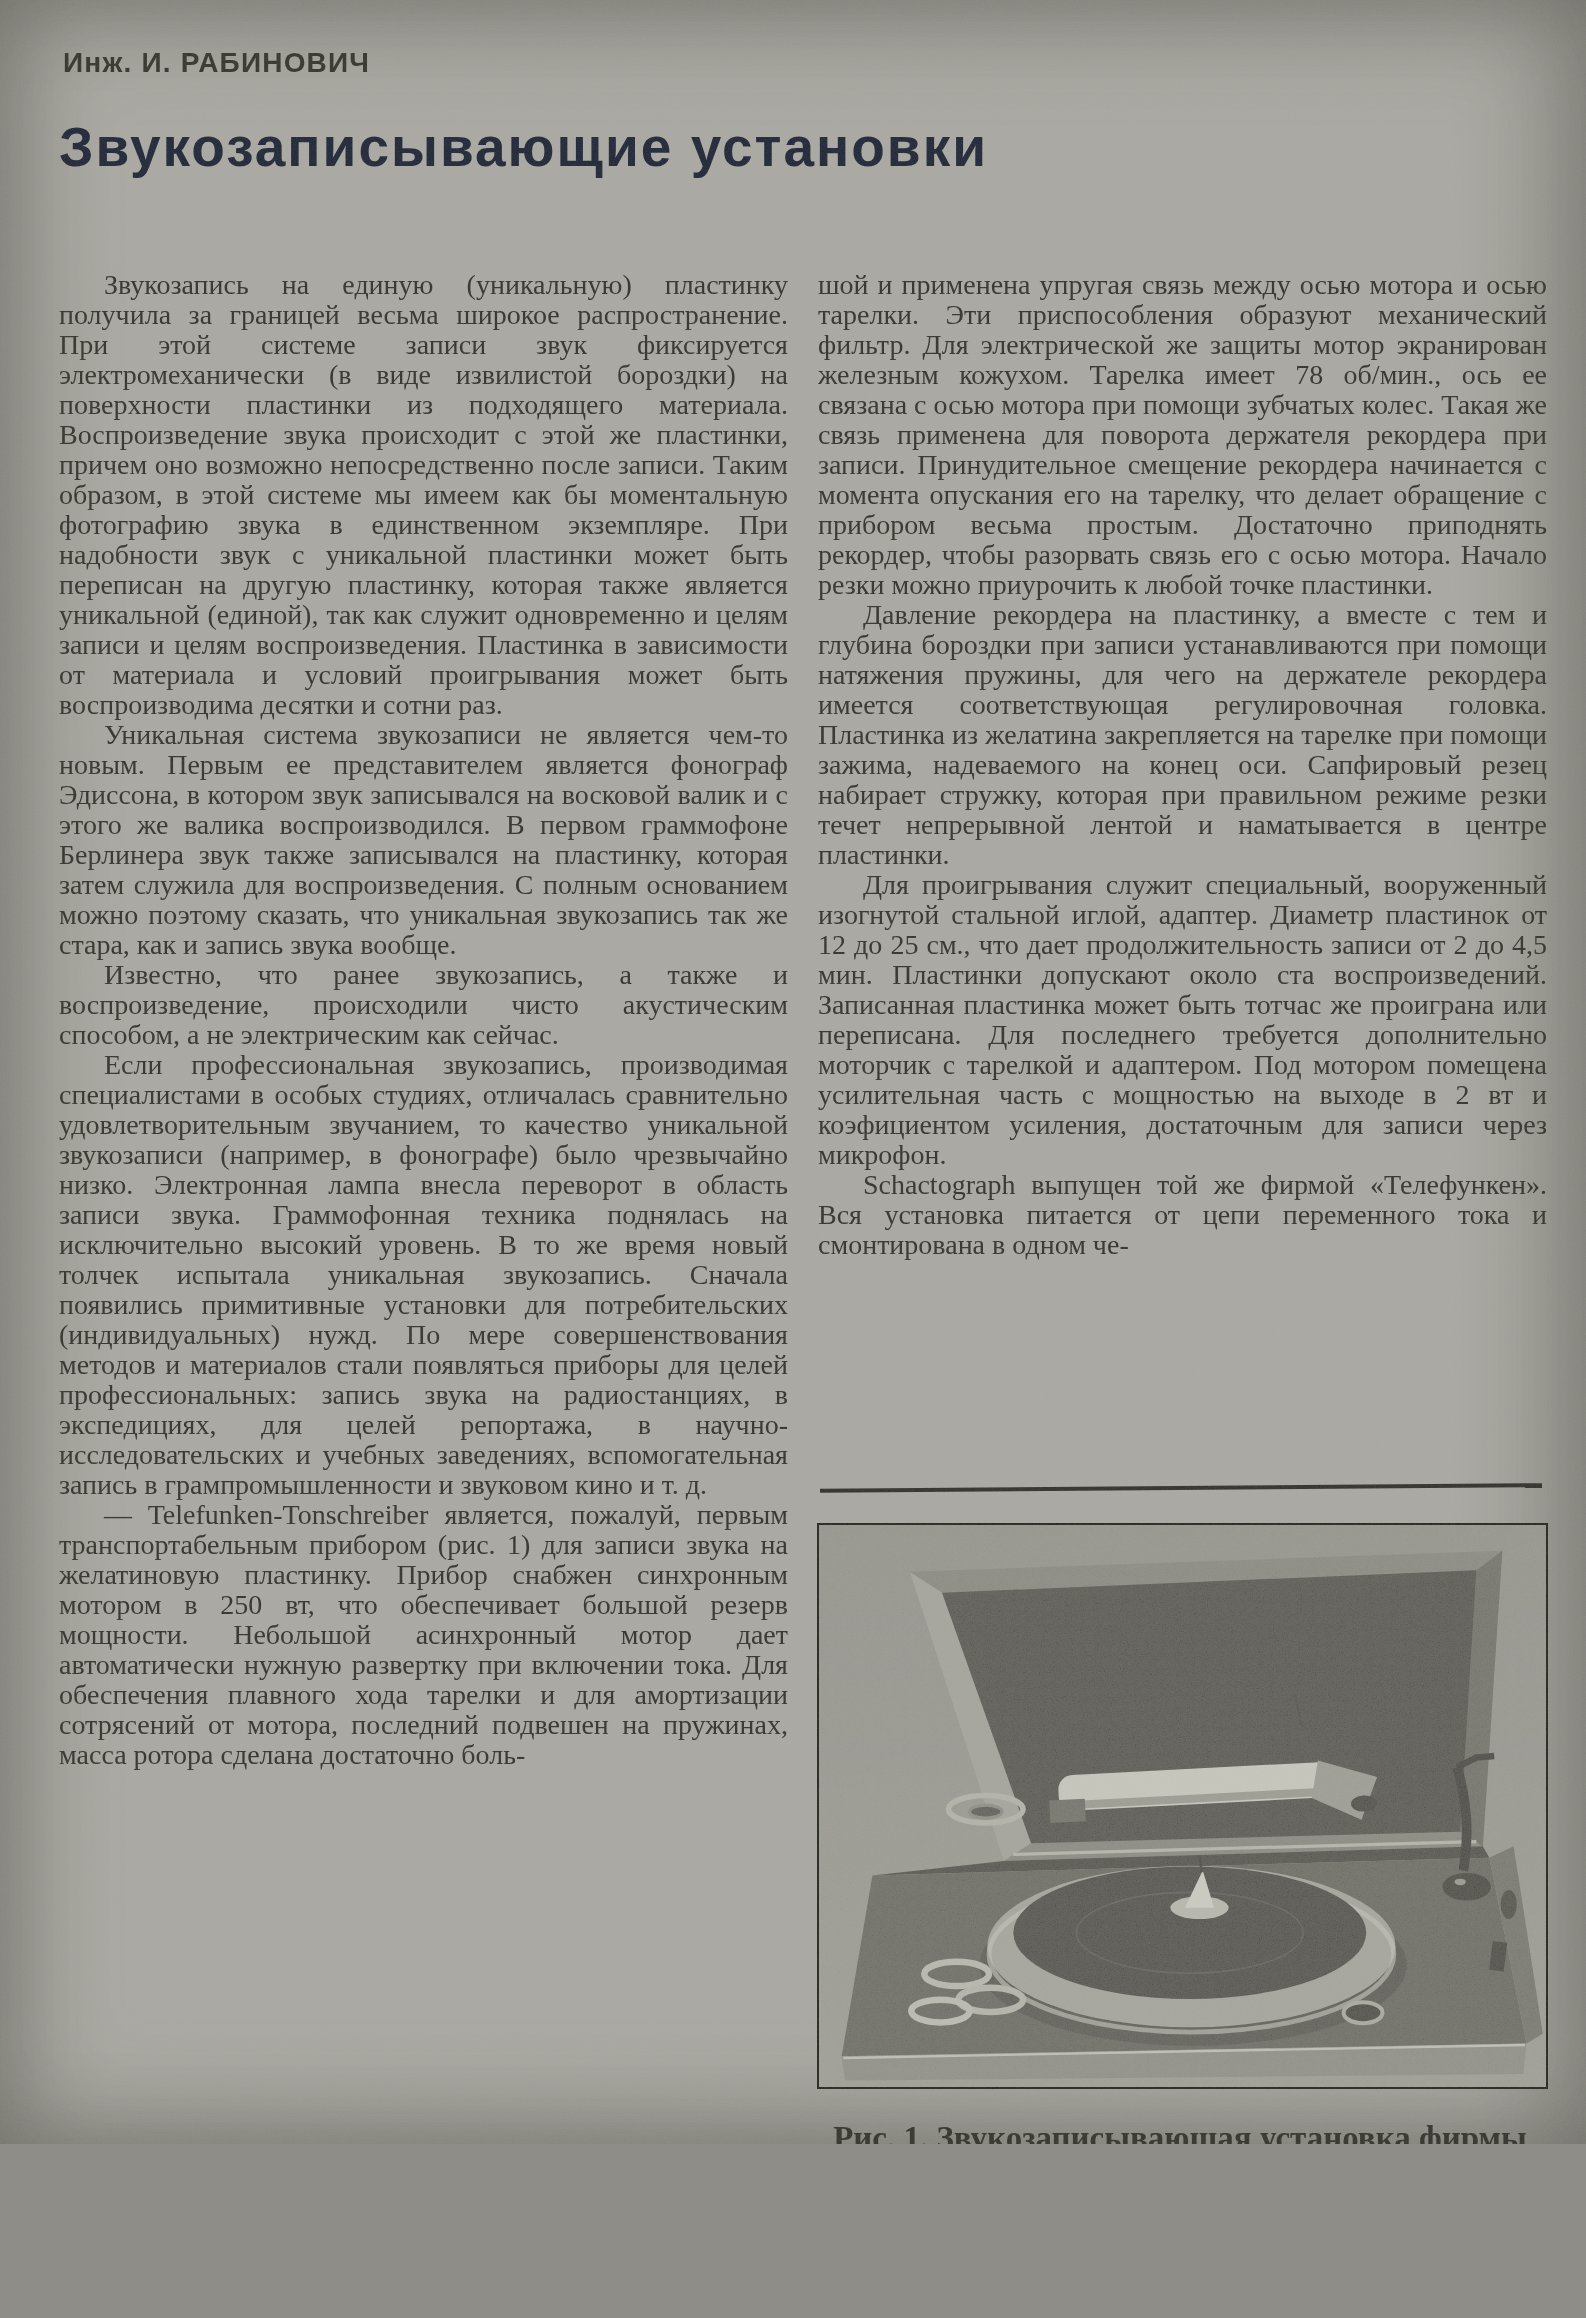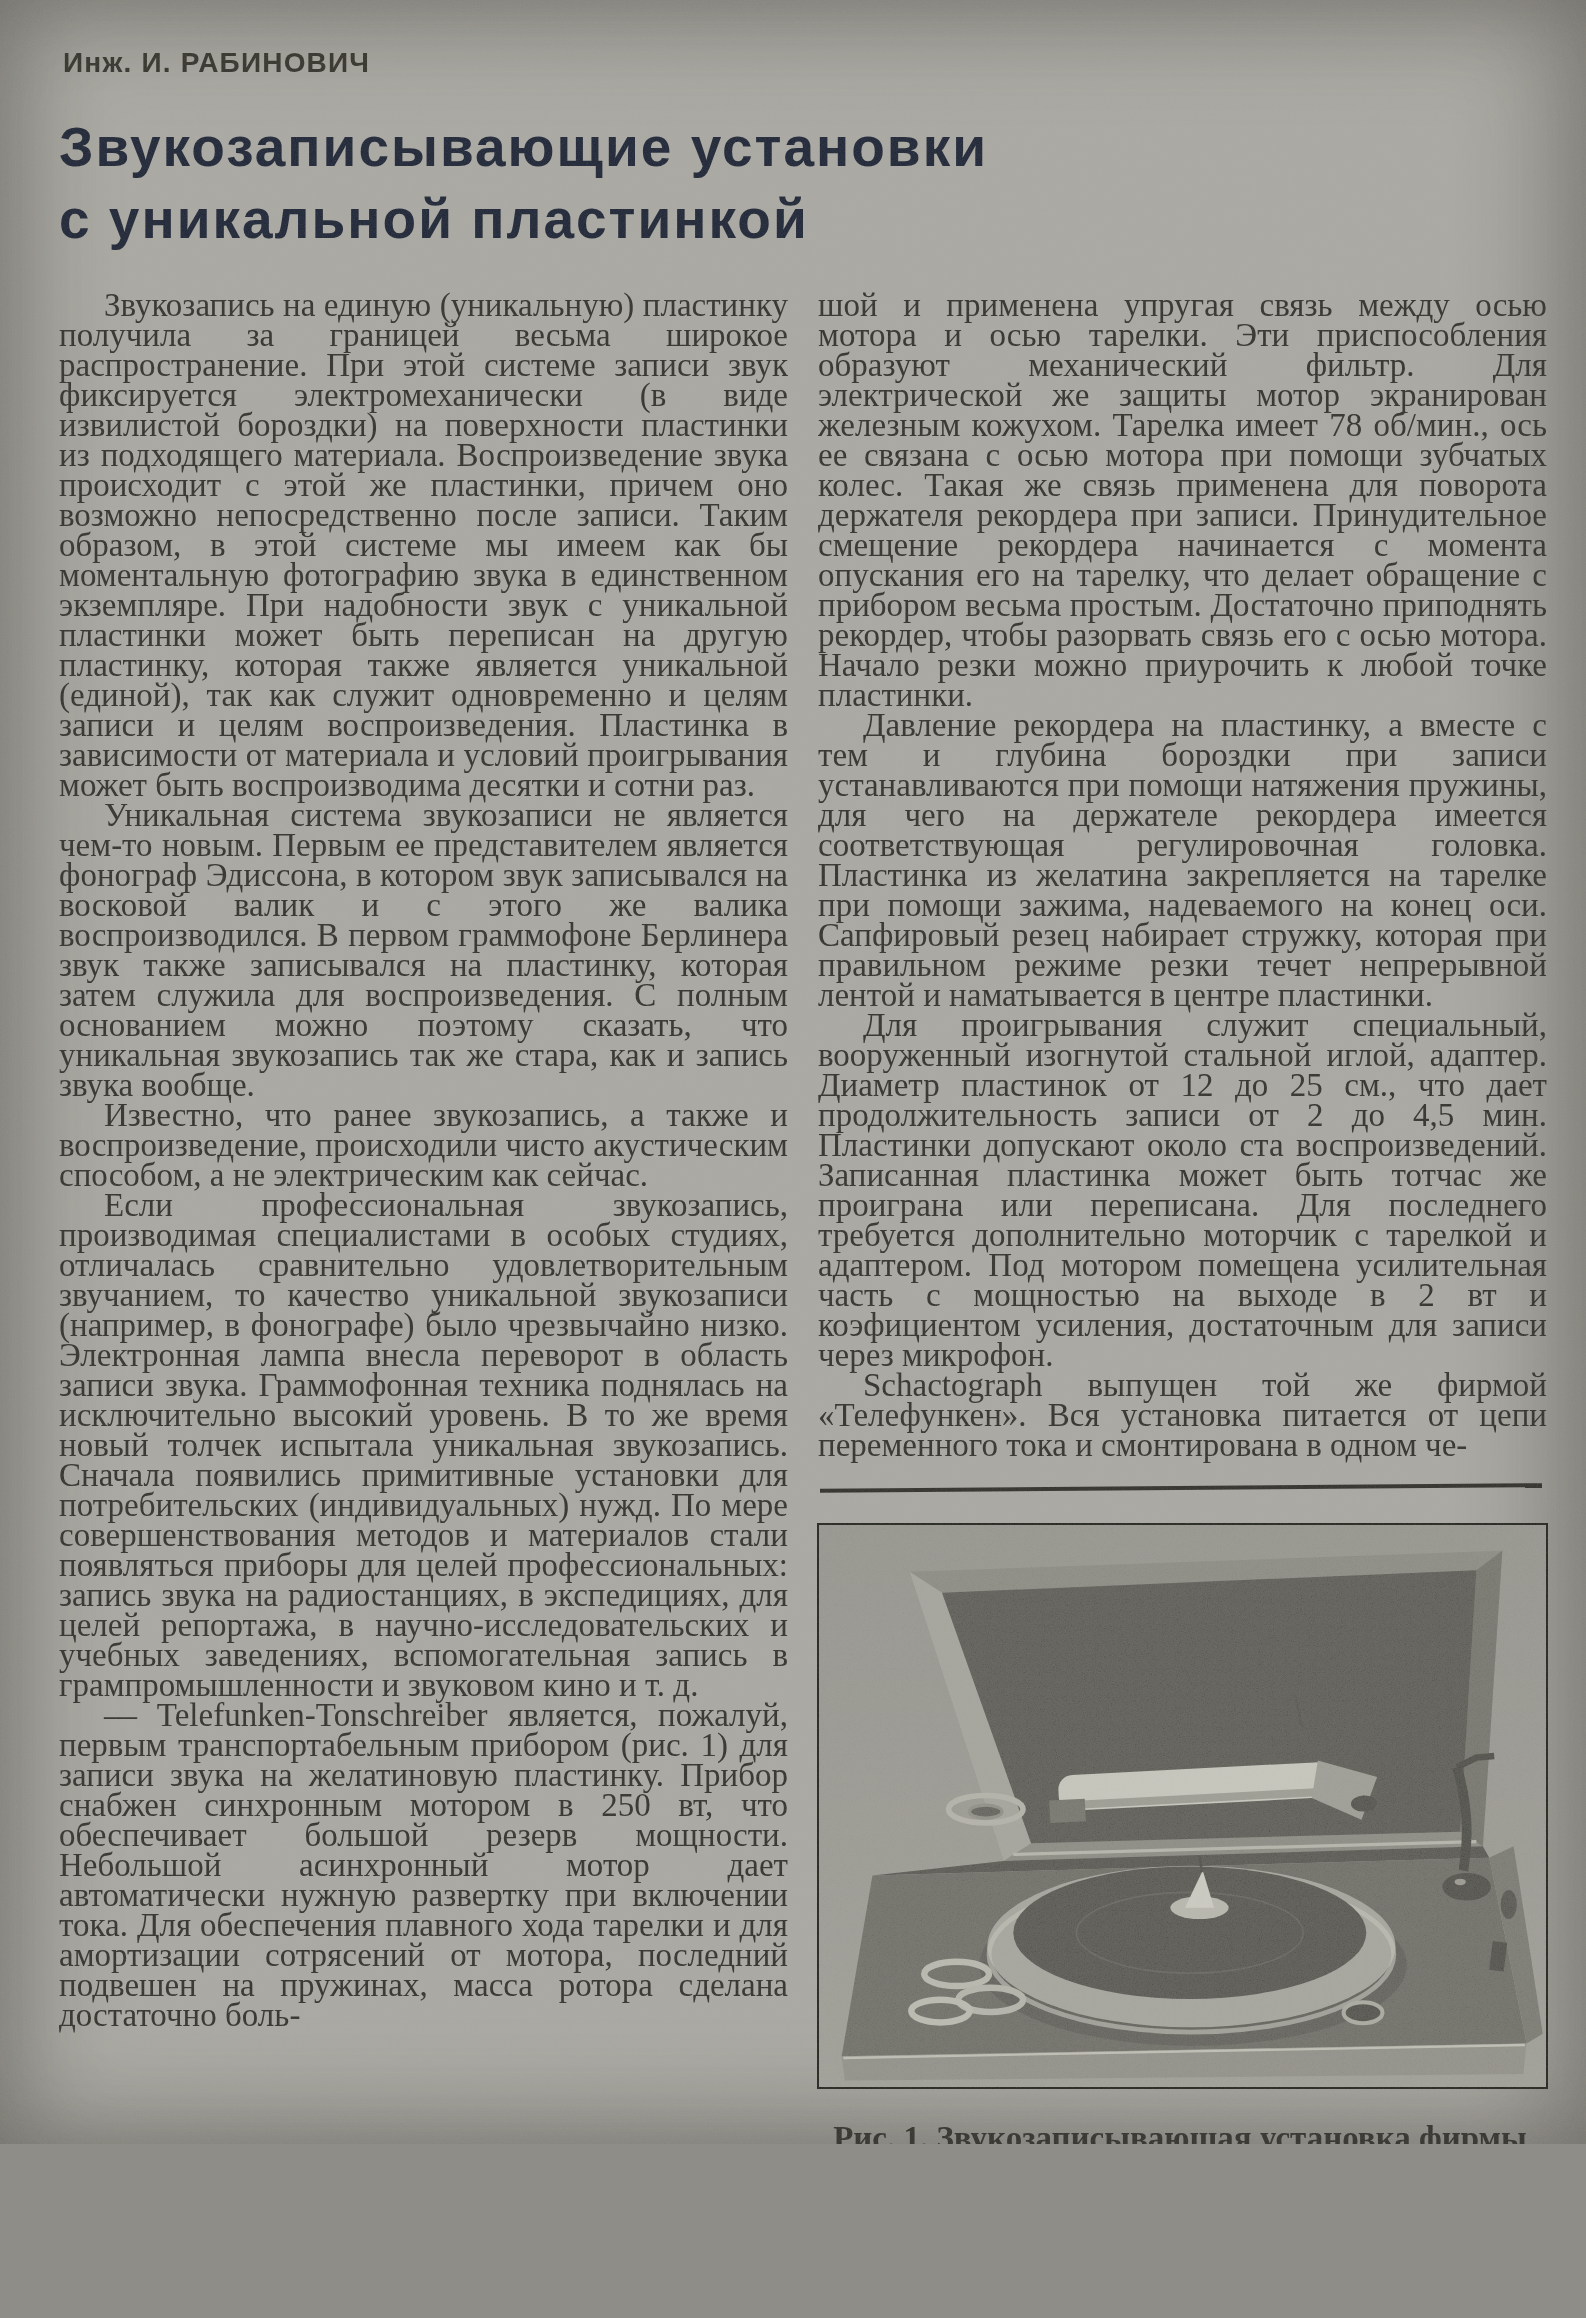--- a/index.html
+++ b/index.html
@@ -14,22 +14,22 @@
     position:absolute;left:63px;top:47px;
     font-family:"Liberation Sans","DejaVu Sans",sans-serif;
     font-weight:bold;font-size:28px;letter-spacing:1.2px;color:#27261f;
   }
   .title{
     position:absolute;left:59px;top:111px;width:1383px;
     font-family:"Liberation Sans","DejaVu Sans",sans-serif;
     font-weight:bold;font-size:55px;line-height:72px;letter-spacing:2px;color:#0f172a;
   }
   .col{
-    position:absolute;top:290px;width:729px;
-    font-size:33px;line-height:30px;color:#26251f;
+    position:absolute;top:270px;width:729px;
+    font-size:28px;line-height:30px;color:#26251f;
     text-align:justify;overflow:hidden;
   }
   .col-left{left:59px;height:1920px;}
   .col-right{left:818px;height:1200px;}
   .col p{margin:0;text-indent:45px;}
   .col p.noindent{text-indent:0;}
   .fig-rule{
     position:absolute;left:820px;top:1486px;width:722px;height:4.1px;
     background:#24231e;transform:rotate(-0.45deg);
   }
@@ -49,21 +49,20 @@
 </style>
 </head>
 <body>
 
 <div class="page">
 
   <div class="author">Инж. И. РАБИНОВИЧ</div>
 
   <div class="title">
     <div>Звукозаписывающие установки</div>
-    <div>с уникальной пластинкой</div>
   </div>
 
   <div class="col col-left">
     <p>Звукозапись на единую (уникальную) пластинку получила за границей весьма широкое распространение. При этой системе записи звук фиксируется электромеханически (в виде извилистой бороздки) на поверхности пластинки из подходящего материала. Воспроизведение звука происходит с этой же пластинки, причем оно возможно непосредственно после записи. Таким образом, в этой системе мы имеем как бы моментальную фотографию звука в единственном экземпляре. При надобности звук с уникальной пластинки может быть переписан на другую пластинку, которая также является уникальной (единой), так как служит одновременно и целям записи и целям воспроизведения. Пластинка в зависимости от материала и условий проигрывания может быть воспроизводима десятки и сотни раз.</p>
     <p>Уникальная система звукозаписи не является чем-то новым. Первым ее представителем является фонограф Эдиссона, в котором звук записывался на восковой валик и с этого же валика воспроизводился. В первом граммофоне Берлинера звук также записывался на пластинку, которая затем служила для воспроизведения. С полным основанием можно поэтому сказать, что уникальная звукозапись так же стара, как и запись звука вообще.</p>
     <p>Известно, что ранее звукозапись, а также и воспроизведение, происходили чисто акустическим способом, а не электрическим как сейчас.</p>
     <p>Если профессиональная звукозапись, производимая специалистами в особых студиях, отличалась сравнительно удовлетворительным звучанием, то качество уникальной звукозаписи (например, в фонографе) было чрезвычайно низко. Электронная лампа внесла переворот в область записи звука. Граммофонная техника поднялась на исключительно высокий уровень. В то же время новый толчек испытала уникальная звукозапись. Сначала появились примитивные установки для потребительских (индивидуальных) нужд. По мере совершенствования методов и материалов стали появляться приборы для целей профессиональных: запись звука на радиостанциях, в экспедициях, для целей репортажа, в научно-исследовательских и учебных заведениях, вспомогательная запись в грампромышленности и звуковом кино и т. д.</p>
     <p>— Telefunken-Tonschreiber является, пожалуй, первым транспортабельным прибором (рис. 1) для записи звука на желатиновую пластинку. Прибор снабжен синхронным мотором в 250 вт, что обеспечивает большой резерв мощности. Небольшой асинхронный мотор дает автоматически нужную развертку при включении тока. Для обеспечения плавного хода тарелки и для амортизации сотрясений от мотора, последний подвешен на пружинах, масса ротора сделана достаточно боль-</p>
   </div>
 

